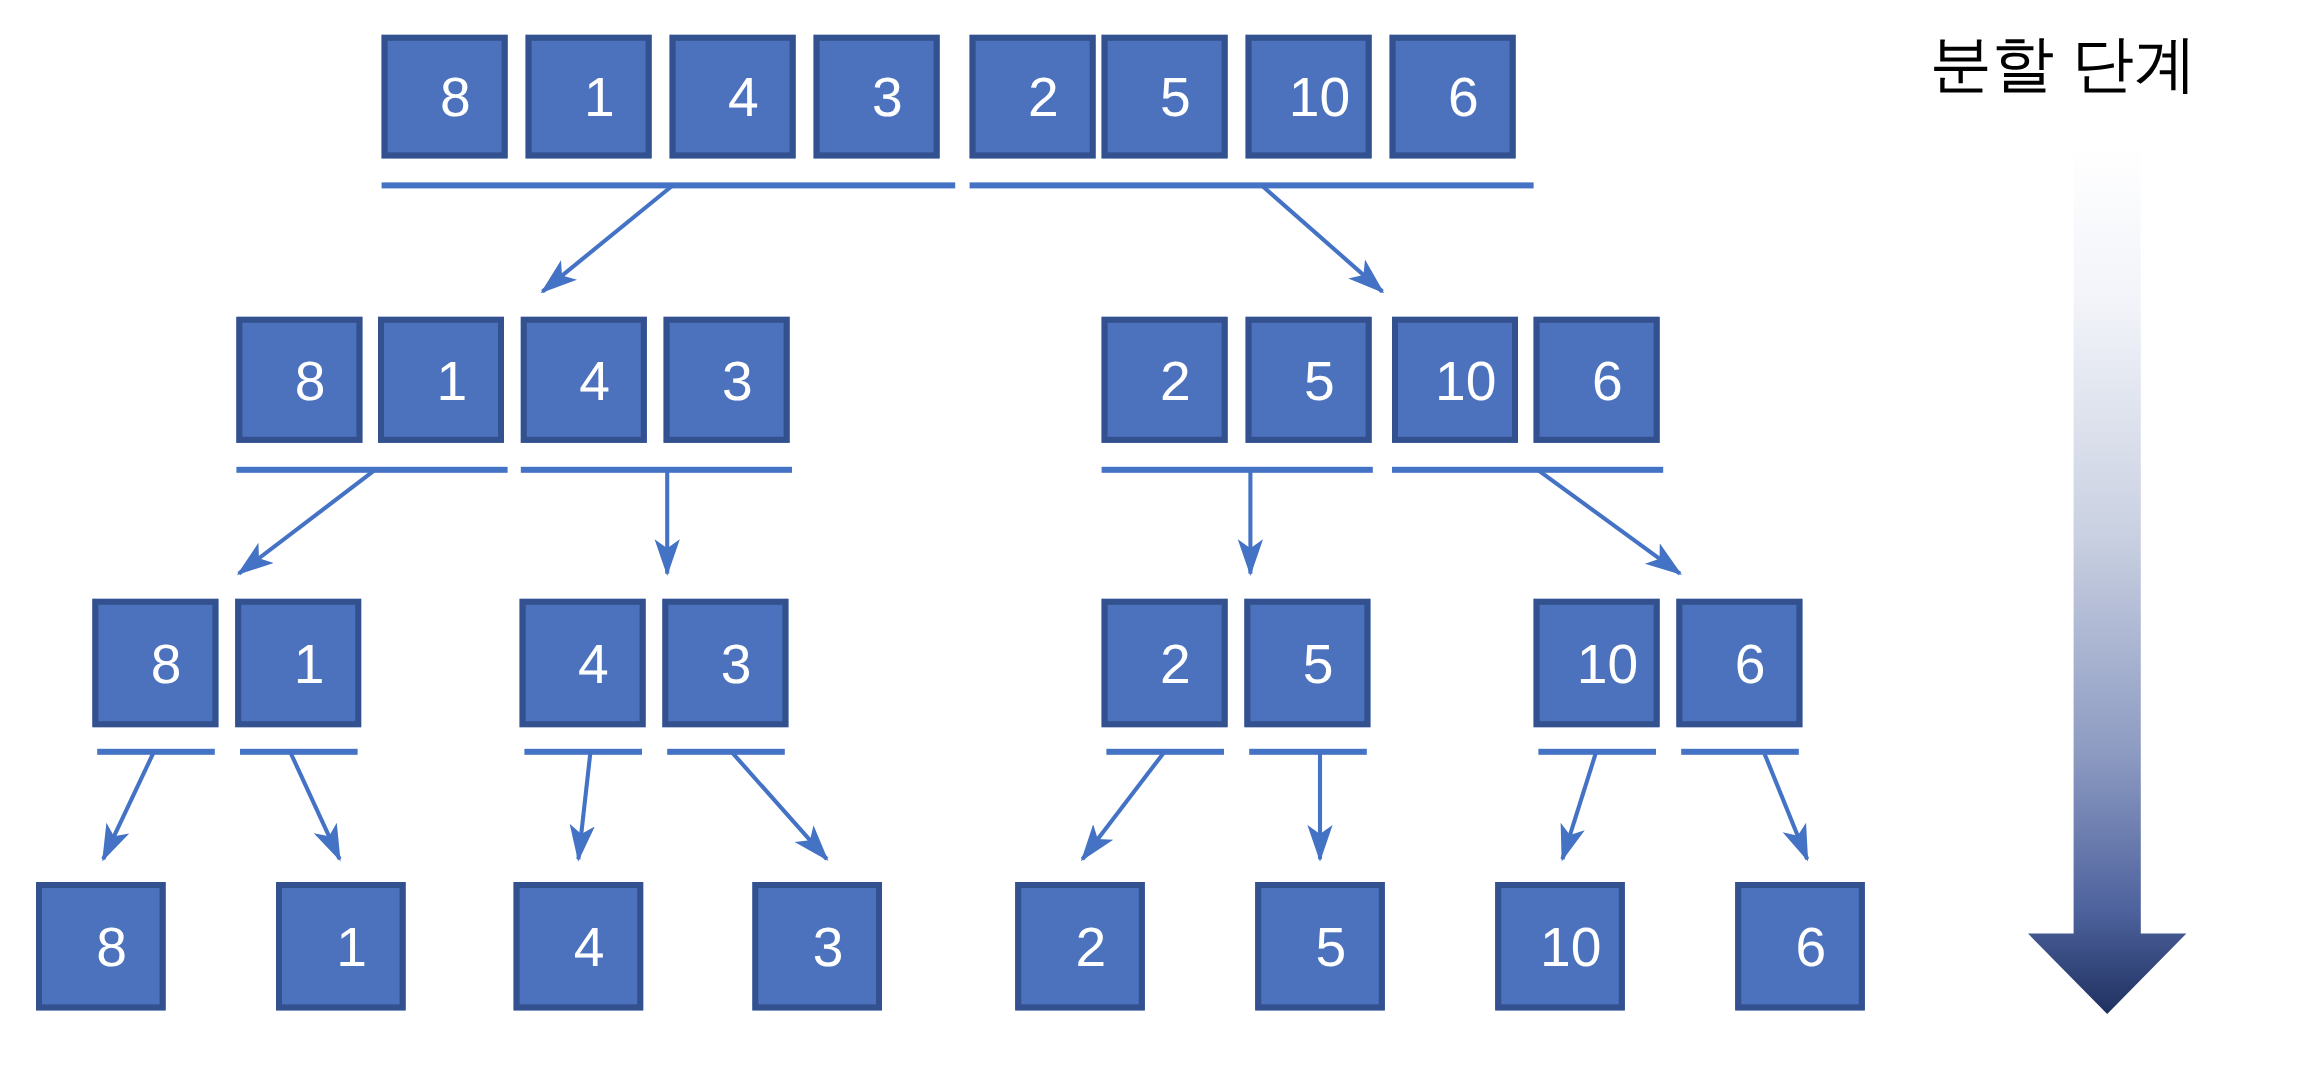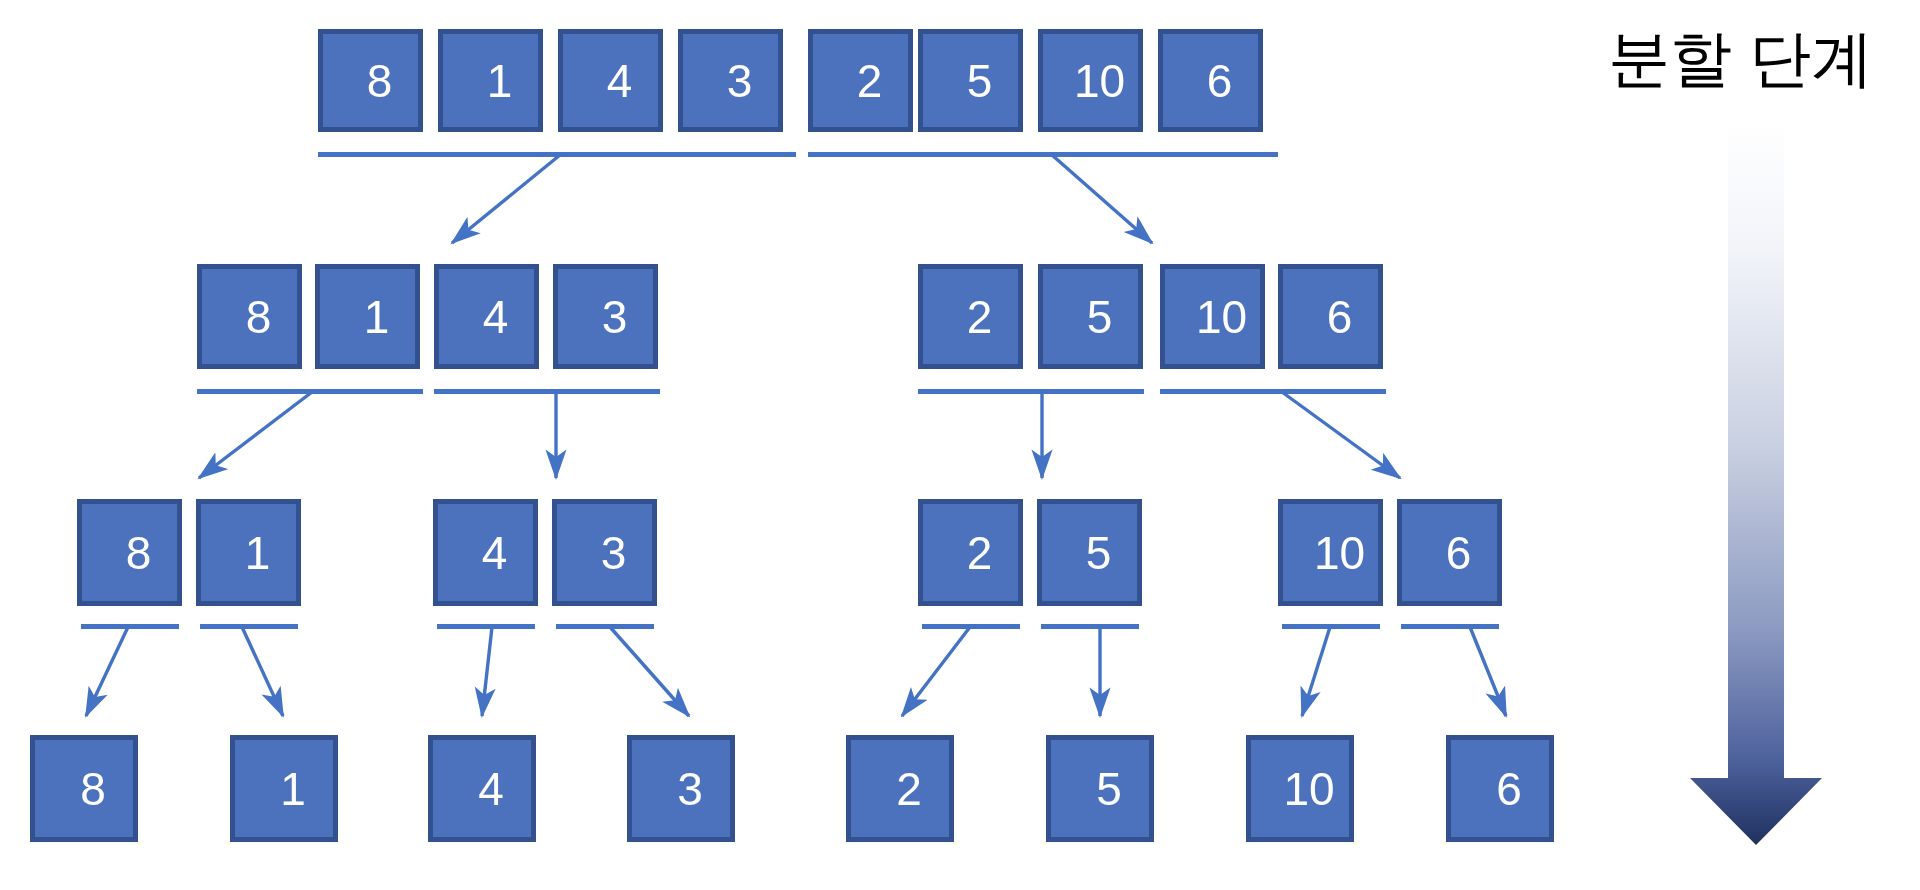--- a/index.html
+++ b/index.html
@@ -55,21 +55,21 @@
     top: 0;
     width: 1920px;
     height: 890px;
     pointer-events: none;
   }
   
   #stage-label {
     position: absolute;
     color: #000000;
     font-family: "Liberation Sans", "DejaVu Sans", sans-serif;
-    font-size: 62px;
+    font-size: 52px;
     font-weight: 400;
     white-space: nowrap;
     line-height: 1;
   }
   
   #stage-arrow {
     position: absolute;
     left: 1690px;
     top: 120px;
     width: 132px;

